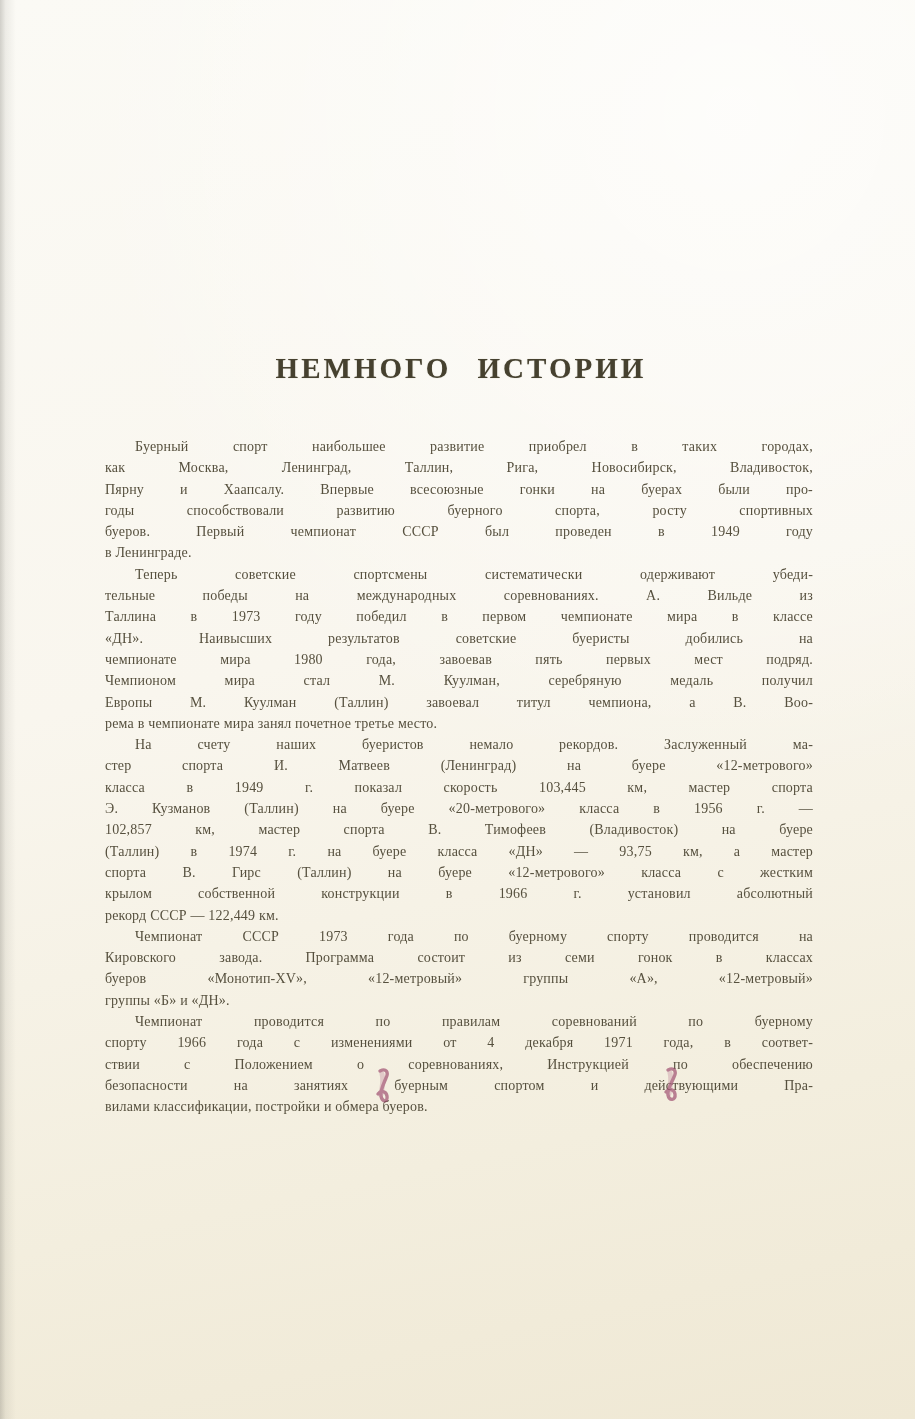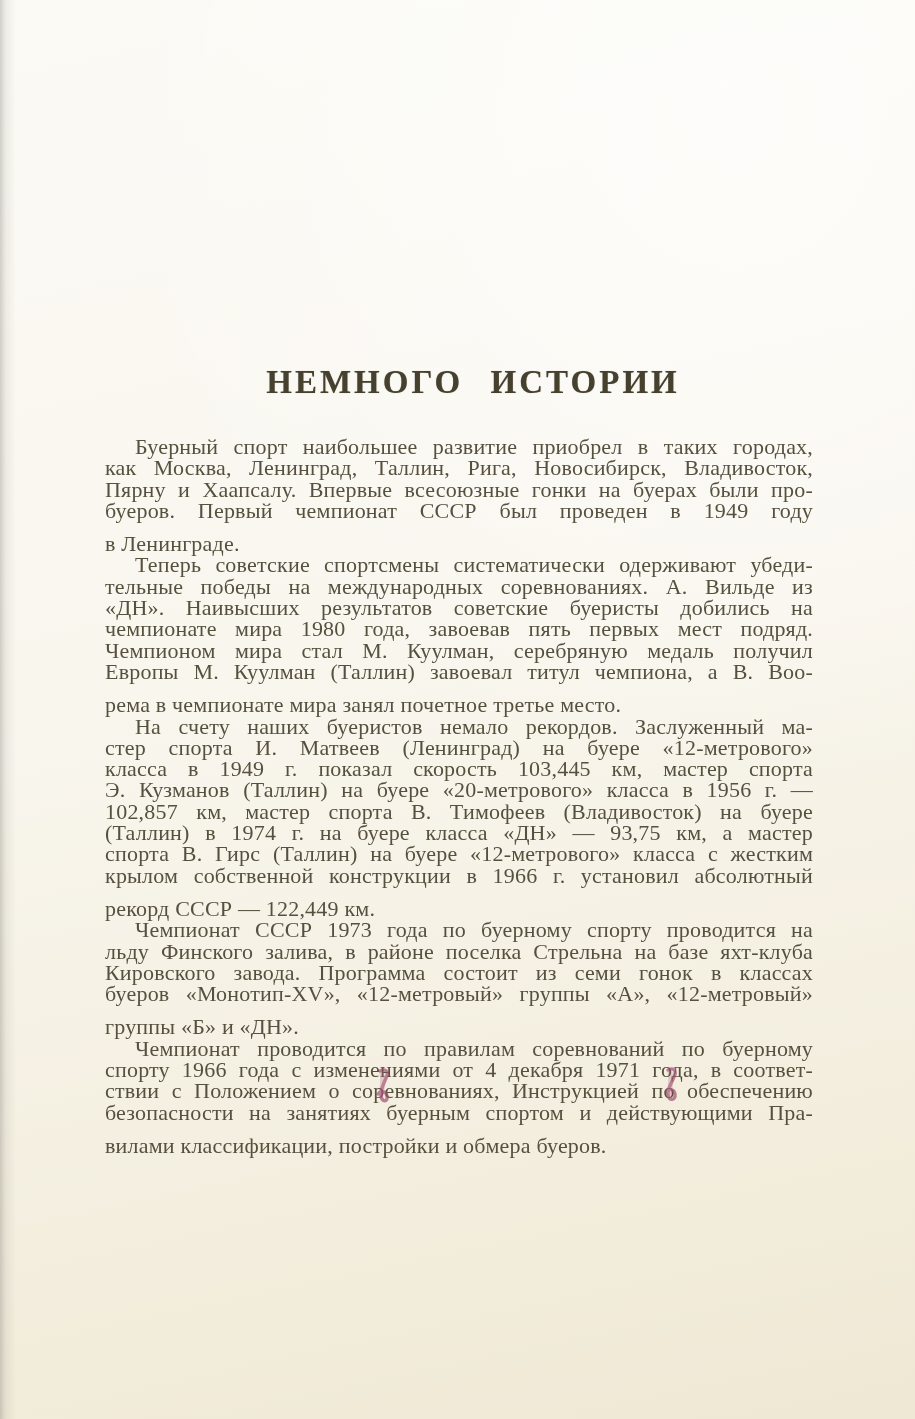--- a/index.html
+++ b/index.html
@@ -16,85 +16,86 @@
       radial-gradient(120% 80% at 80% 8%, rgba(255,255,255,0.65), rgba(255,255,255,0) 60%),
       linear-gradient(168deg, #fbfaf5 0%, #f9f6ee 45%, #f3eede 78%, #efe8d4 100%);
   }
   .edge-shadow {
     position: absolute; left: 0; top: 0; bottom: 0; width: 16px;
     background: linear-gradient(90deg, rgba(110,108,100,0.30) 0%, rgba(110,108,100,0.10) 35%, rgba(110,108,100,0) 100%);
   }
   .title {
     position: absolute;
     top: 352px; left: 105px; width: 712px;
-    margin: 12px;
+    margin: 0;
     text-align: center;
-    font-size: 33px;
+    font-size: 29px;
     font-weight: bold;
     letter-spacing: 3px;
     word-spacing: 16px;
     color: #46412f;
     text-shadow: 0 0 1px rgba(70,65,47,0.35);
   }
   .text-block {
     position: absolute;
     top: 436px; left: 105px; width: 708px;
-    font-size: 22px;
+    font-size: 14px;
     line-height: 21.3px;
     color: #56503e;
     letter-spacing: 0.2px;
   }
   .line {
     height: 21.3px;
     text-align: justify;
     text-align-last: justify;
     white-space: nowrap;
   }
   .line.first { text-indent: 30px; }
-  .line.last  { text-align-last: left; white-space: normal; margin-top: 12px; }
+  .line.last  { text-align-last: left; white-space: normal; }
   .ink {
     position: absolute;
     pointer-events: none;
     opacity: 0.8;
   }
   .ink-1 { left: 370px; top: 1066px; }
   .ink-2 { left: 657px; top: 1064px; }
 </style>
 </head>
 <body>
 
 <div class="page">
   <div class="edge-shadow"></div>
 
   <h1 class="title">НЕМНОГО ИСТОРИИ</h1>
 
   <div class="text-block">
       <div class="line first">Буерный спорт наибольшее развитие приобрел в таких городах,</div>
       <div class="line">как Москва, Ленинград, Таллин, Рига, Новосибирск, Владивосток,</div>
       <div class="line">Пярну и Хаапсалу. Впервые всесоюзные гонки на буерах были про-</div>
+      <div class="line">годы способствовали развитию буерного спорта, росту спортивных</div>
       <div class="line">буеров. Первый чемпионат СССР был проведен в 1949 году</div>
       <div class="line last">в Ленинграде.</div>
       <div class="line first">Теперь советские спортсмены систематически одерживают убеди-</div>
       <div class="line">тельные победы на международных соревнованиях. А. Вильде из</div>
+      <div class="line">Таллина в 1973 году победил в первом чемпионате мира в классе</div>
       <div class="line">«ДН». Наивысших результатов советские буеристы добились на</div>
       <div class="line">чемпионате мира 1980 года, завоевав пять первых мест подряд.</div>
       <div class="line">Чемпионом мира стал М. Куулман, серебряную медаль получил</div>
       <div class="line">Европы М. Куулман (Таллин) завоевал титул чемпиона, а В. Воо-</div>
       <div class="line last">рема в чемпионате мира занял почетное третье место.</div>
       <div class="line first">На счету наших буеристов немало рекордов. Заслуженный ма-</div>
       <div class="line">стер спорта И. Матвеев (Ленинград) на буере «12-метрового»</div>
       <div class="line">класса в 1949 г. показал скорость 103,445 км, мастер спорта</div>
       <div class="line">Э. Кузманов (Таллин) на буере «20-метрового» класса в 1956 г. —</div>
       <div class="line">102,857 км, мастер спорта В. Тимофеев (Владивосток) на буере</div>
       <div class="line">(Таллин) в 1974 г. на буере класса «ДН» — 93,75 км, а мастер</div>
       <div class="line">спорта В. Гирс (Таллин) на буере «12-метрового» класса с жестким</div>
       <div class="line">крылом собственной конструкции в 1966 г. установил абсолютный</div>
       <div class="line last">рекорд СССР — 122,449 км.</div>
       <div class="line first">Чемпионат СССР 1973 года по буерному спорту проводится на</div>
-      <div class="line">льду Финского залива, в районе поселка Стрельна на базе яхт-клуба</div>
       <div class="line">Кировского завода. Программа состоит из семи гонок в классах</div>
       <div class="line">буеров «Монотип-XV», «12-метровый» группы «А», «12-метровый»</div>
       <div class="line last">группы «Б» и «ДН».</div>
       <div class="line first">Чемпионат проводится по правилам соревнований по буерному</div>
       <div class="line">спорту 1966 года с изменениями от 4 декабря 1971 года, в соответ-</div>
       <div class="line">ствии с Положением о соревнованиях, Инструкцией по обеспечению</div>
       <div class="line">безопасности на занятиях буерным спортом и действующими Пра-</div>
       <div class="line last">вилами классификации, постройки и обмера буеров.</div>
     </div>
 

